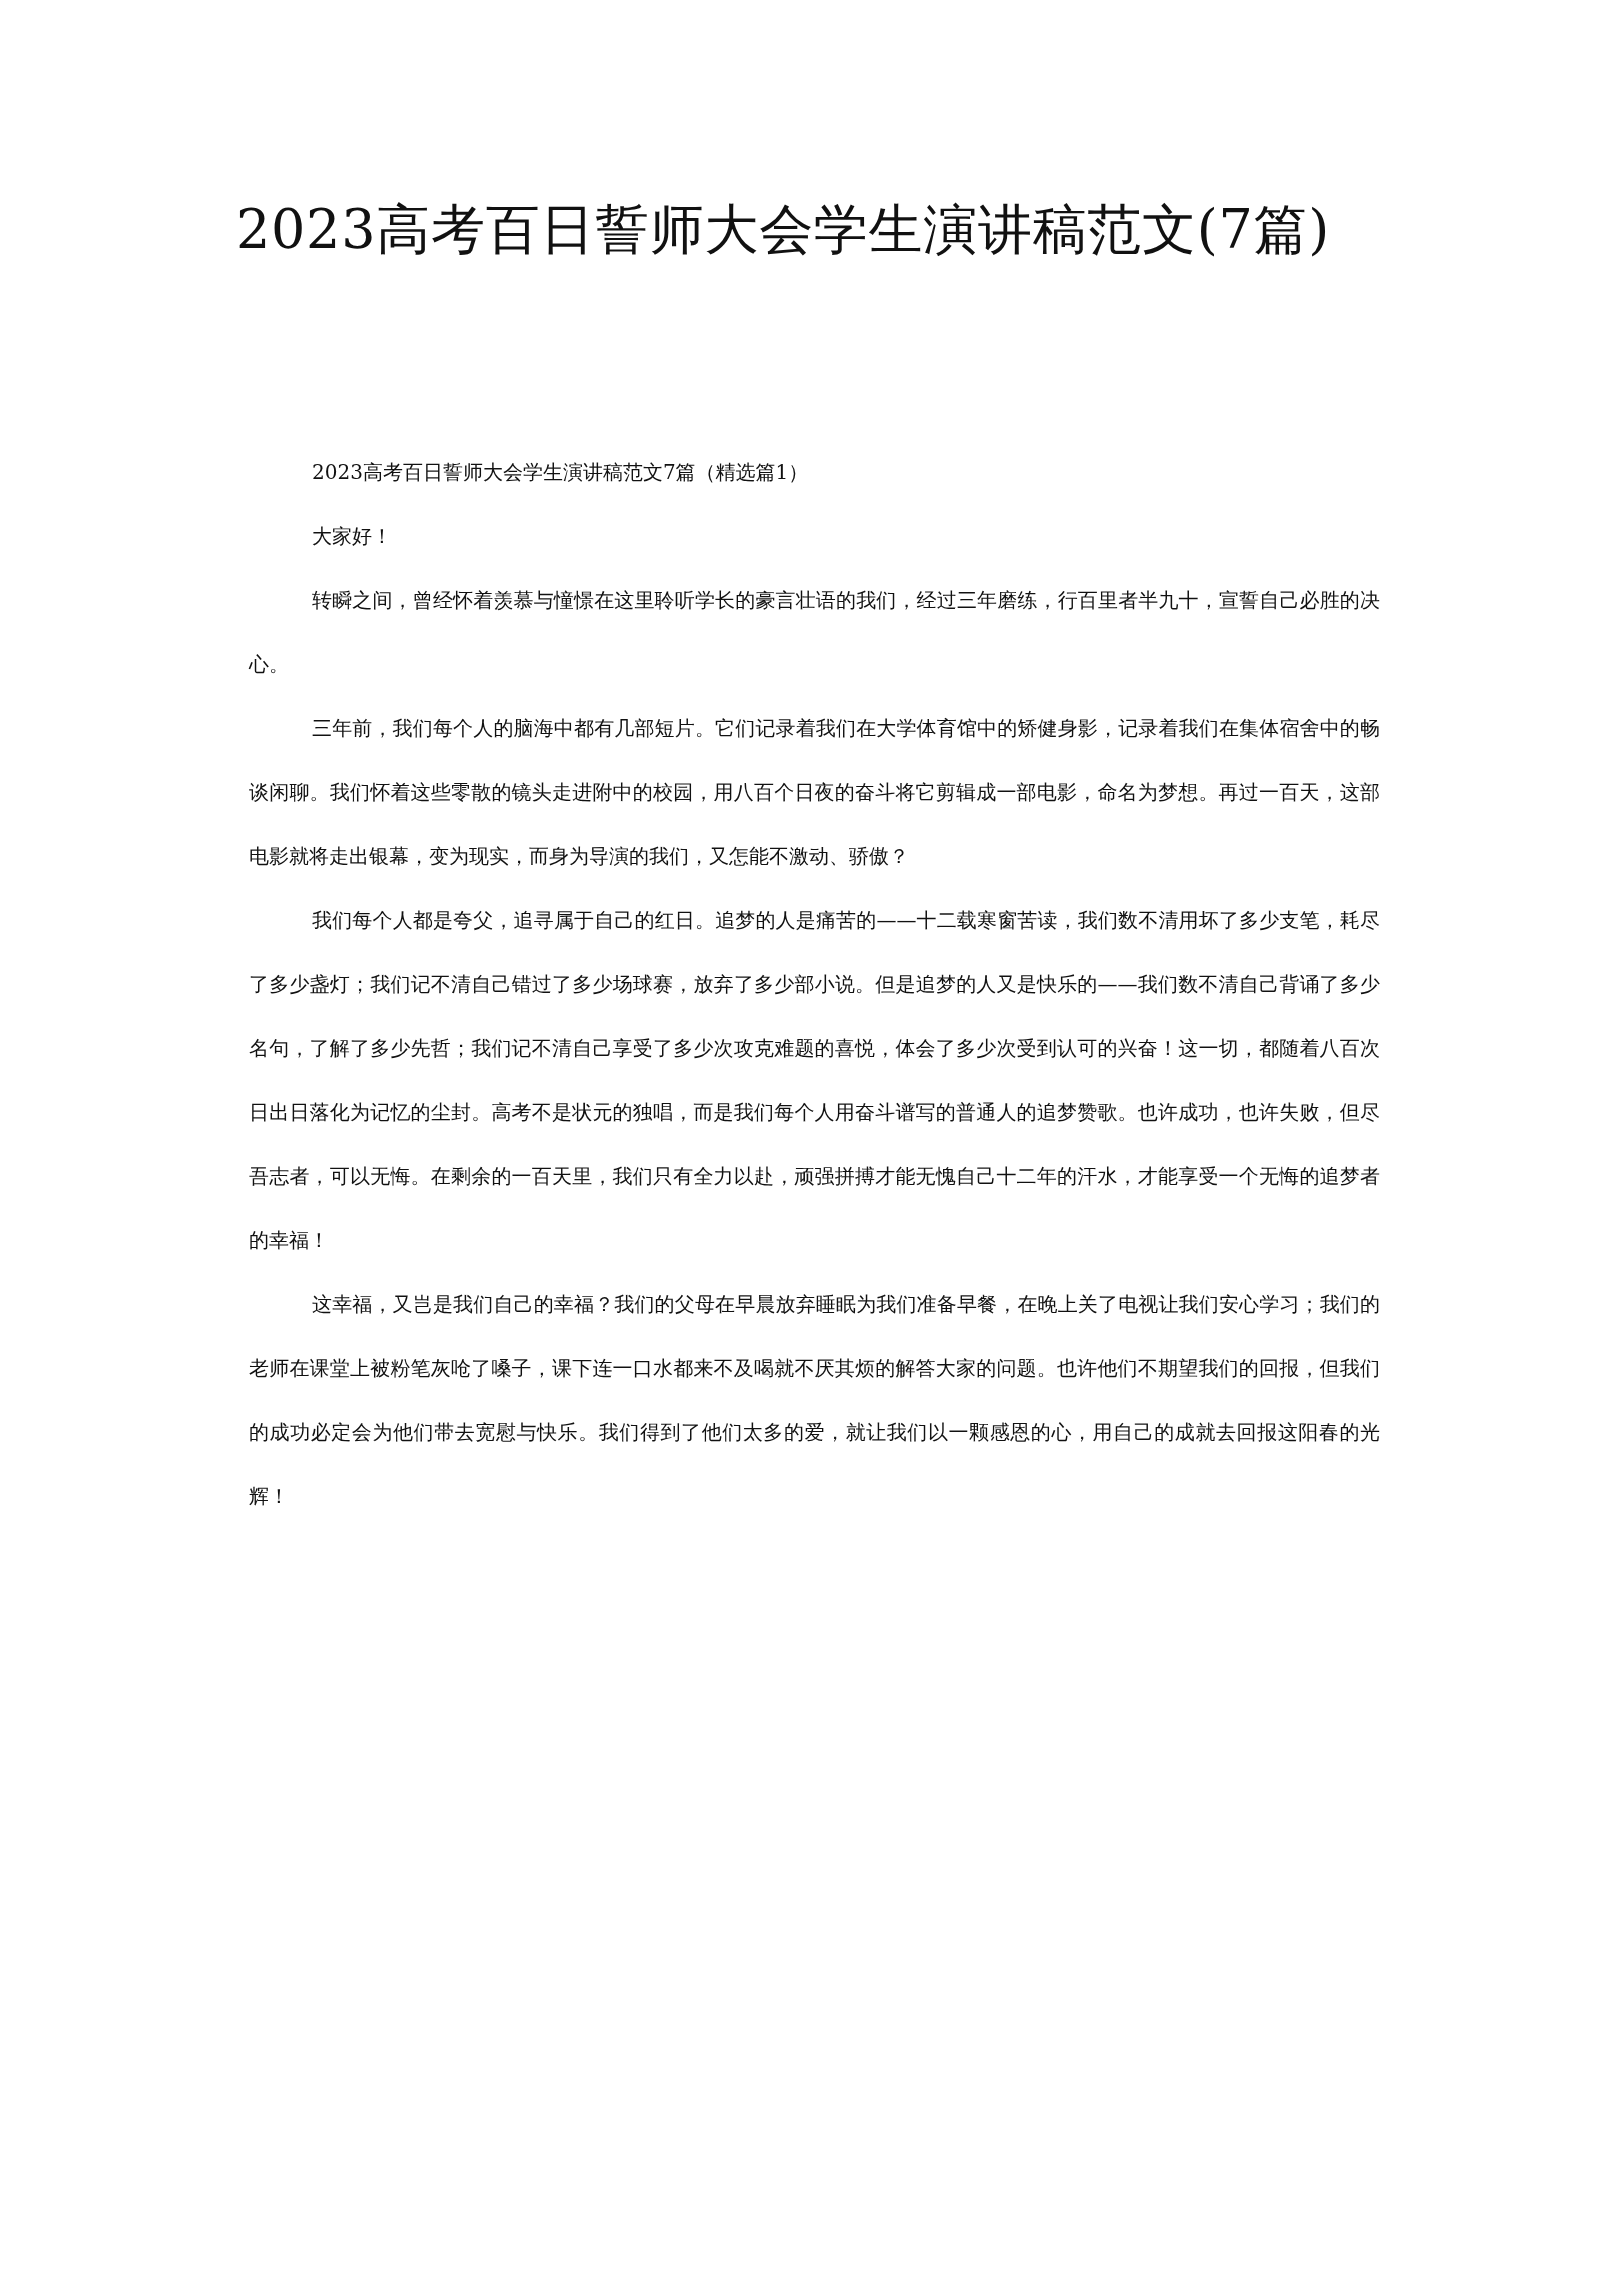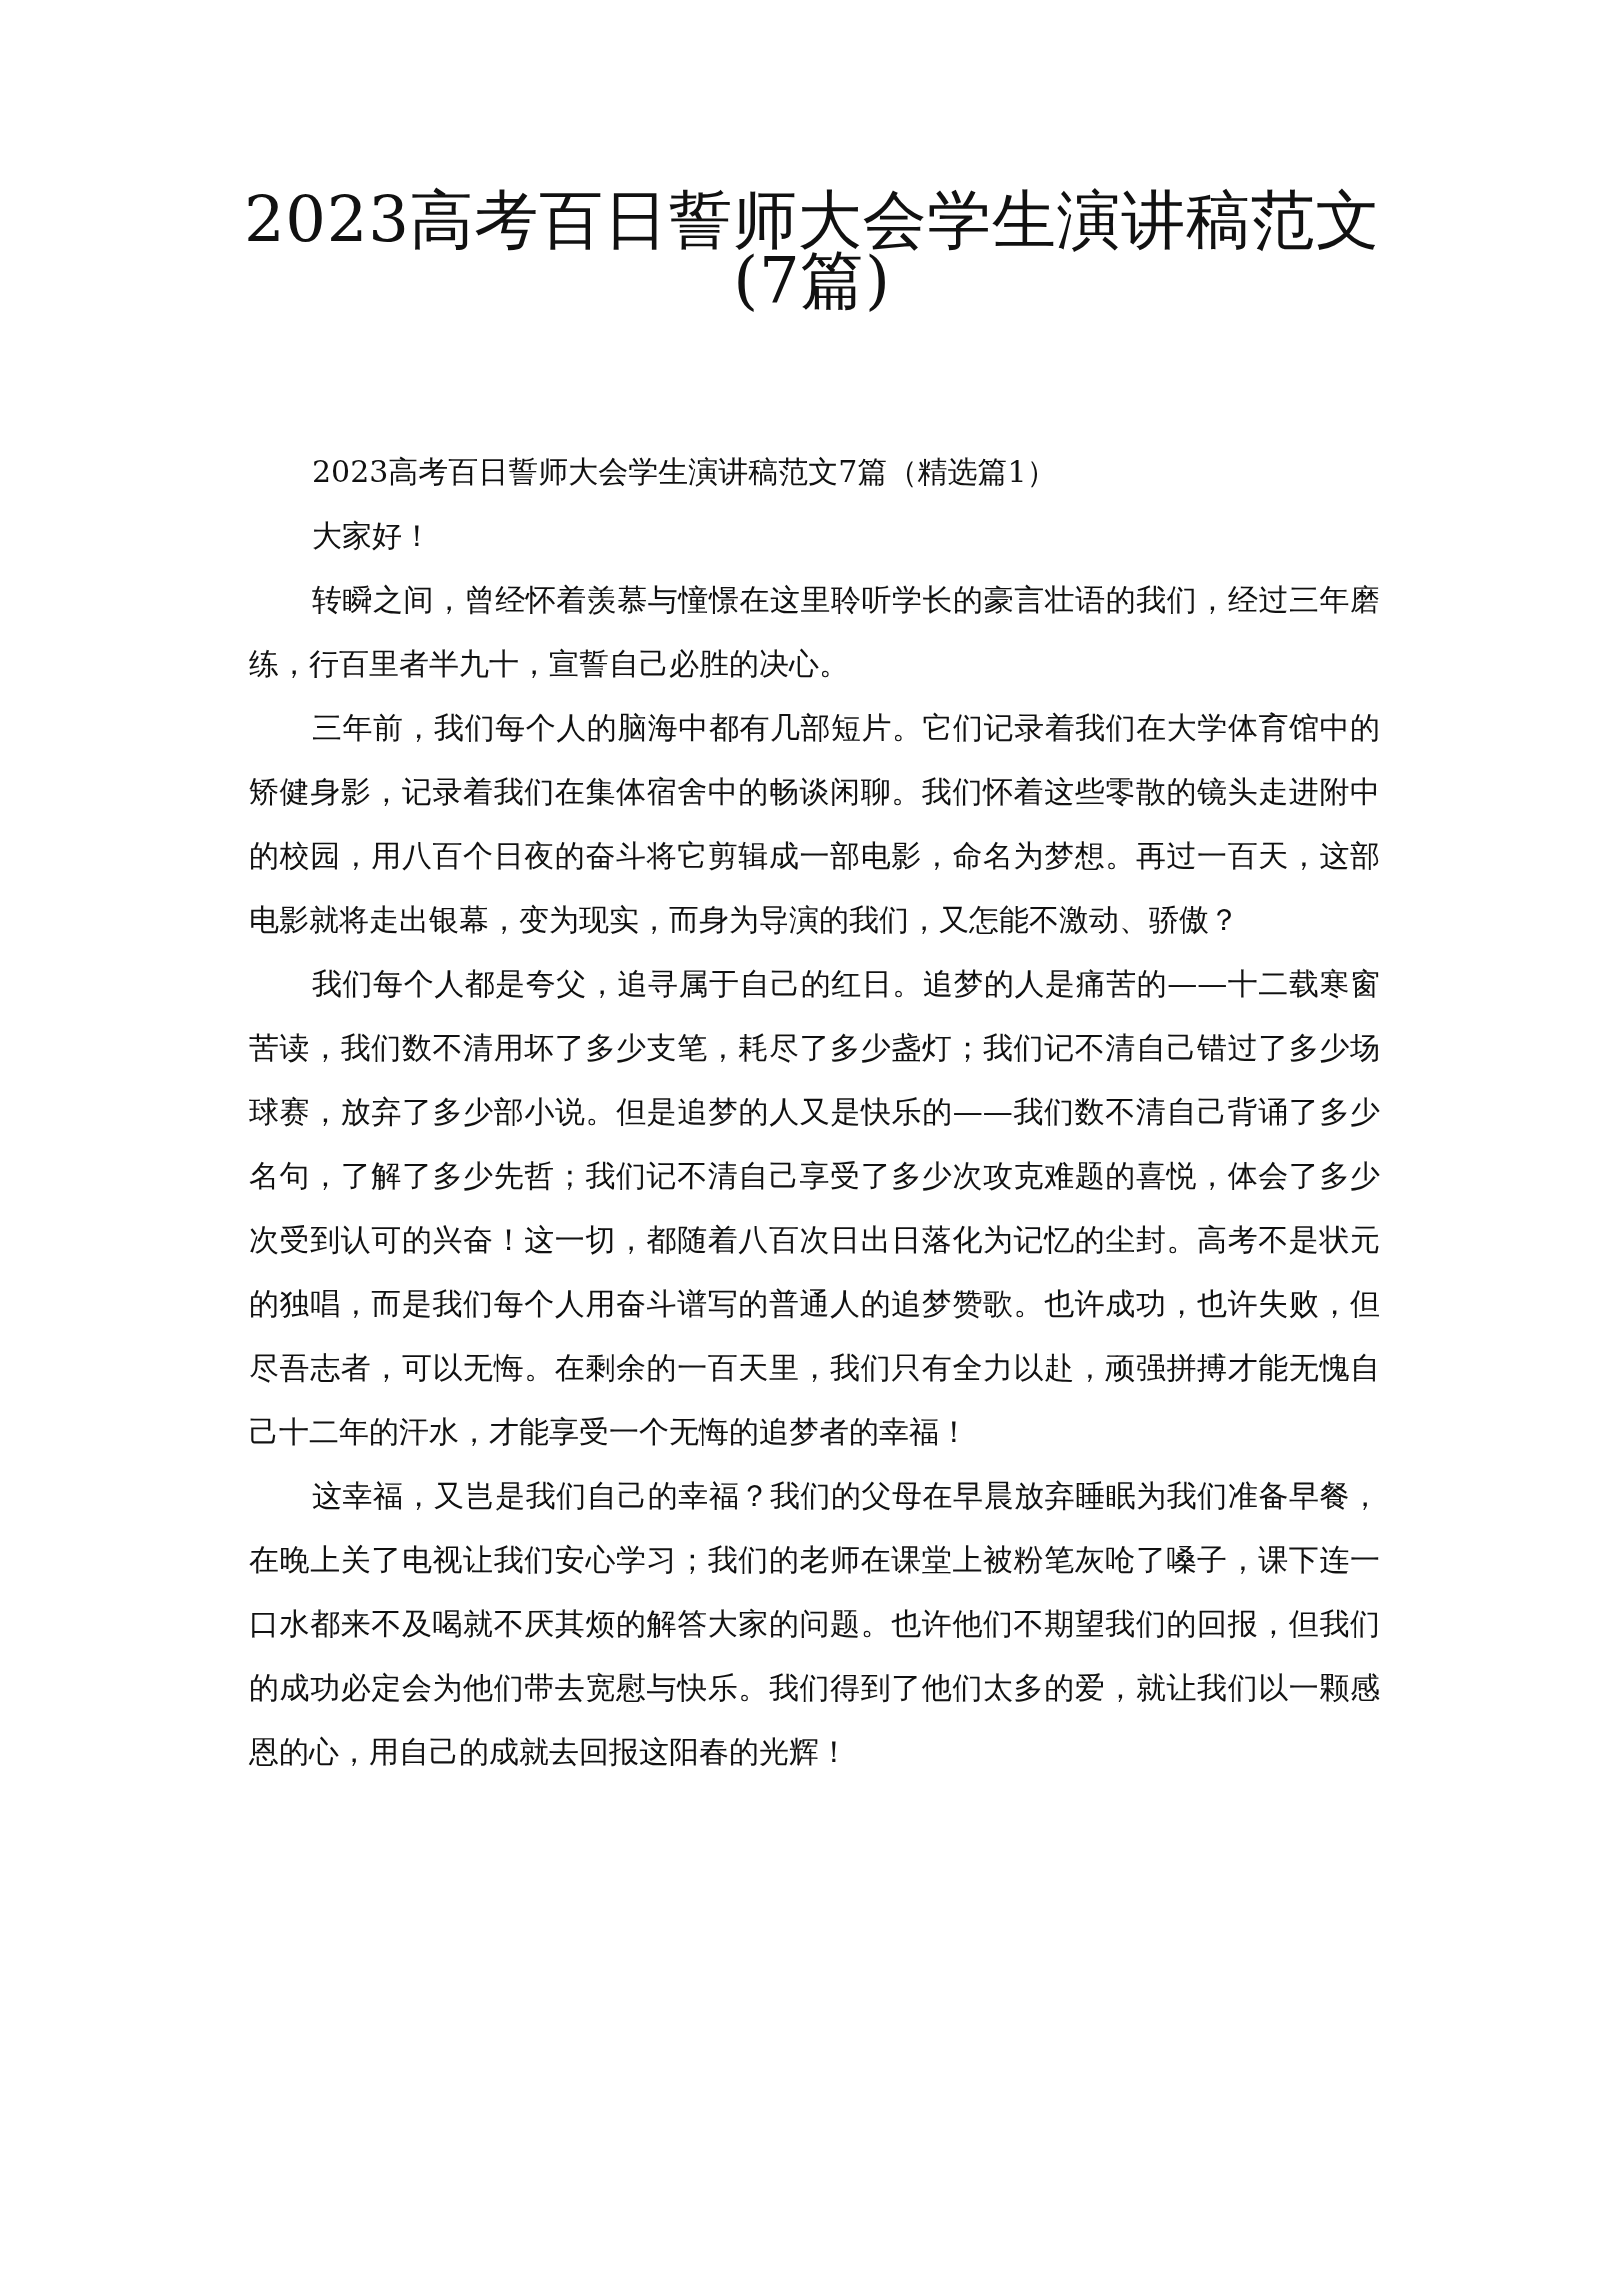--- a/index.html
+++ b/index.html
@@ -1,20 +1,20 @@
 <!DOCTYPE html>
 <html style="font-size:10.5px"><head>
 <meta charset="utf-8">
 <style>
   html, body { margin: 0; padding: 0; background: #ffffff; }
   body { width: 1623px; height: 2295px; position: relative; overflow: hidden;
          font-family: "DejaVu Serif", "Liberation Serif", serif; color: #111111; }
-  .title { position: absolute; left: 236px; top: 190px; width: 1152px; text-align: center;
-           font-size: 64px; line-height: 60px; font-weight: normal; margin: 0; letter-spacing: 0.7px; }
-  .body { position: absolute; left: 249px; top: 440px; width: 1131px; font-size: 30px;
+  .title { position: absolute; left: 236px; top: 190px; width: 1152px; 
+           font-size: 54px; line-height: 80px; font-weight: normal; margin: 0; letter-spacing: 0.7px; }
+  .body { position: absolute; left: 249px; top: 440px; width: 1131px; font-size: 20px;
           line-height: 64px; text-align: justify; }
   .body p { margin: 0; text-indent: 63px; }
 </style>
 </head>
 <body>
 
 <h1 class="title">2023高考百日誓师大会学生演讲稿范文(7篇)</h1>
 
 <div class="body">
   <p>2023高考百日誓师大会学生演讲稿范文7篇（精选篇1）</p>

